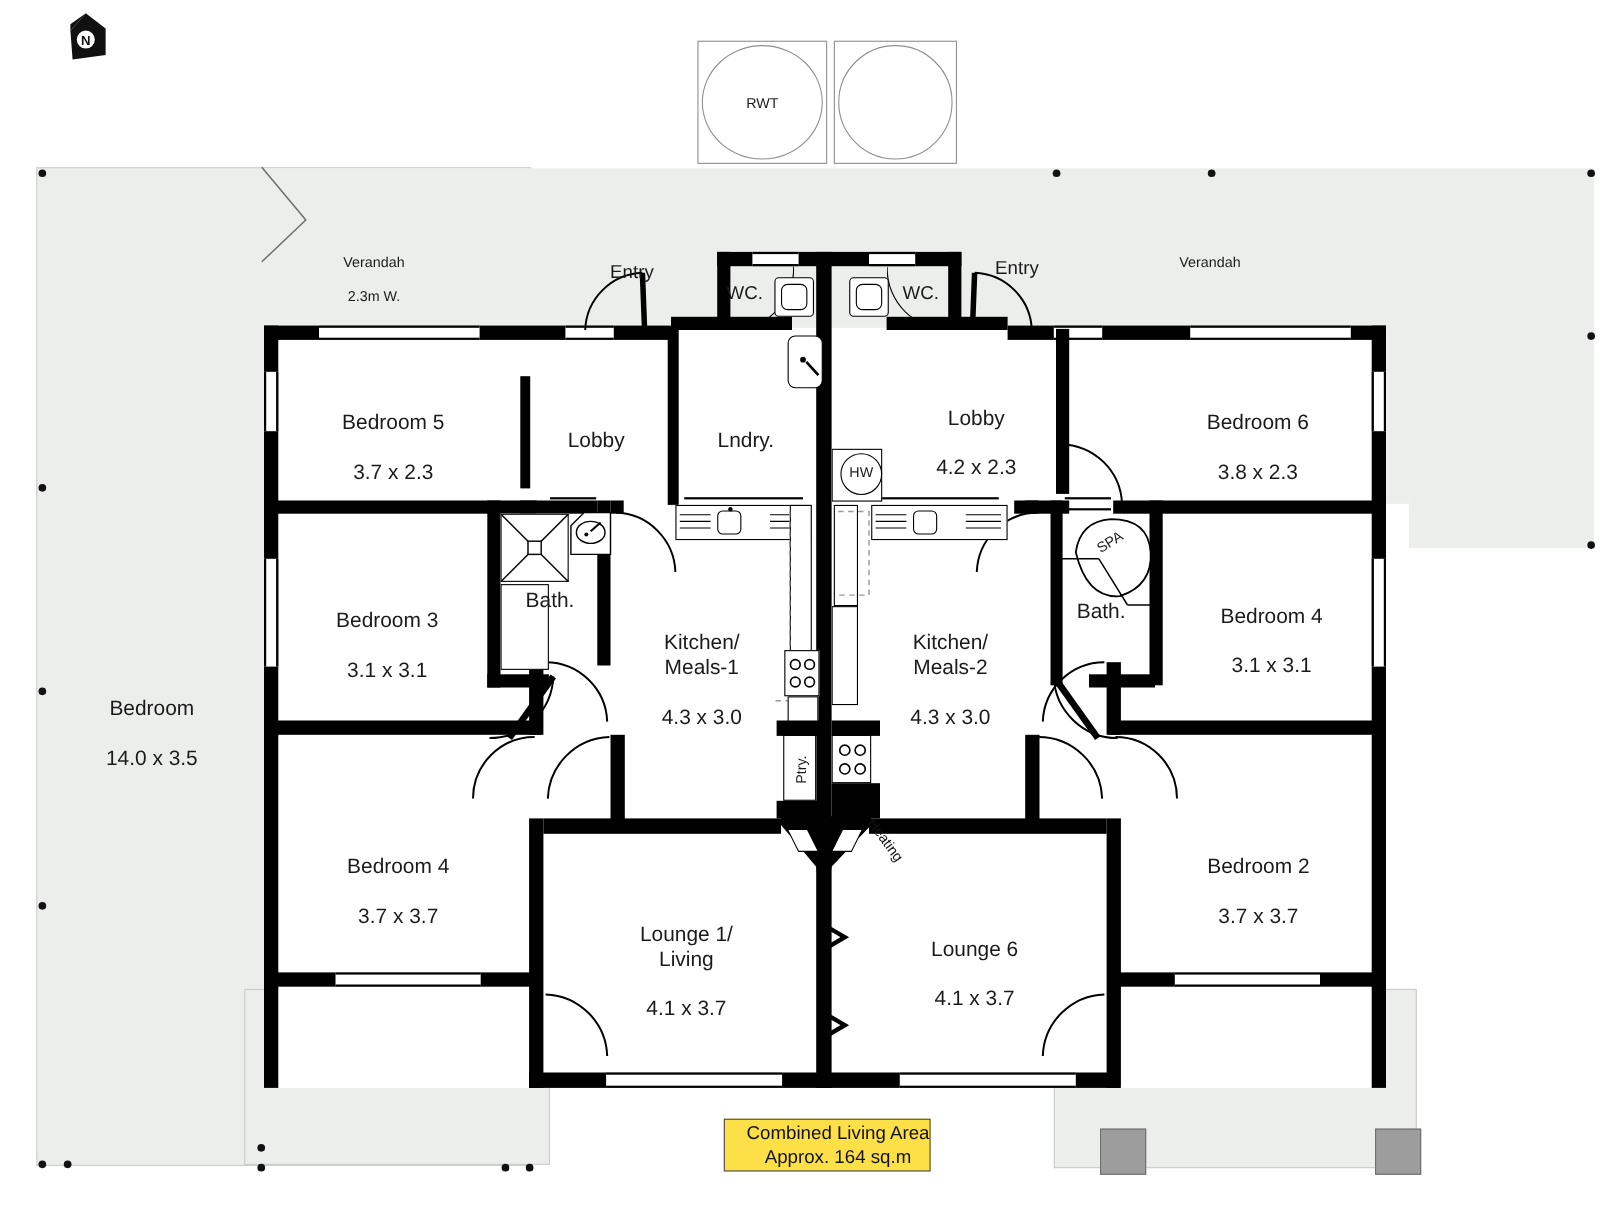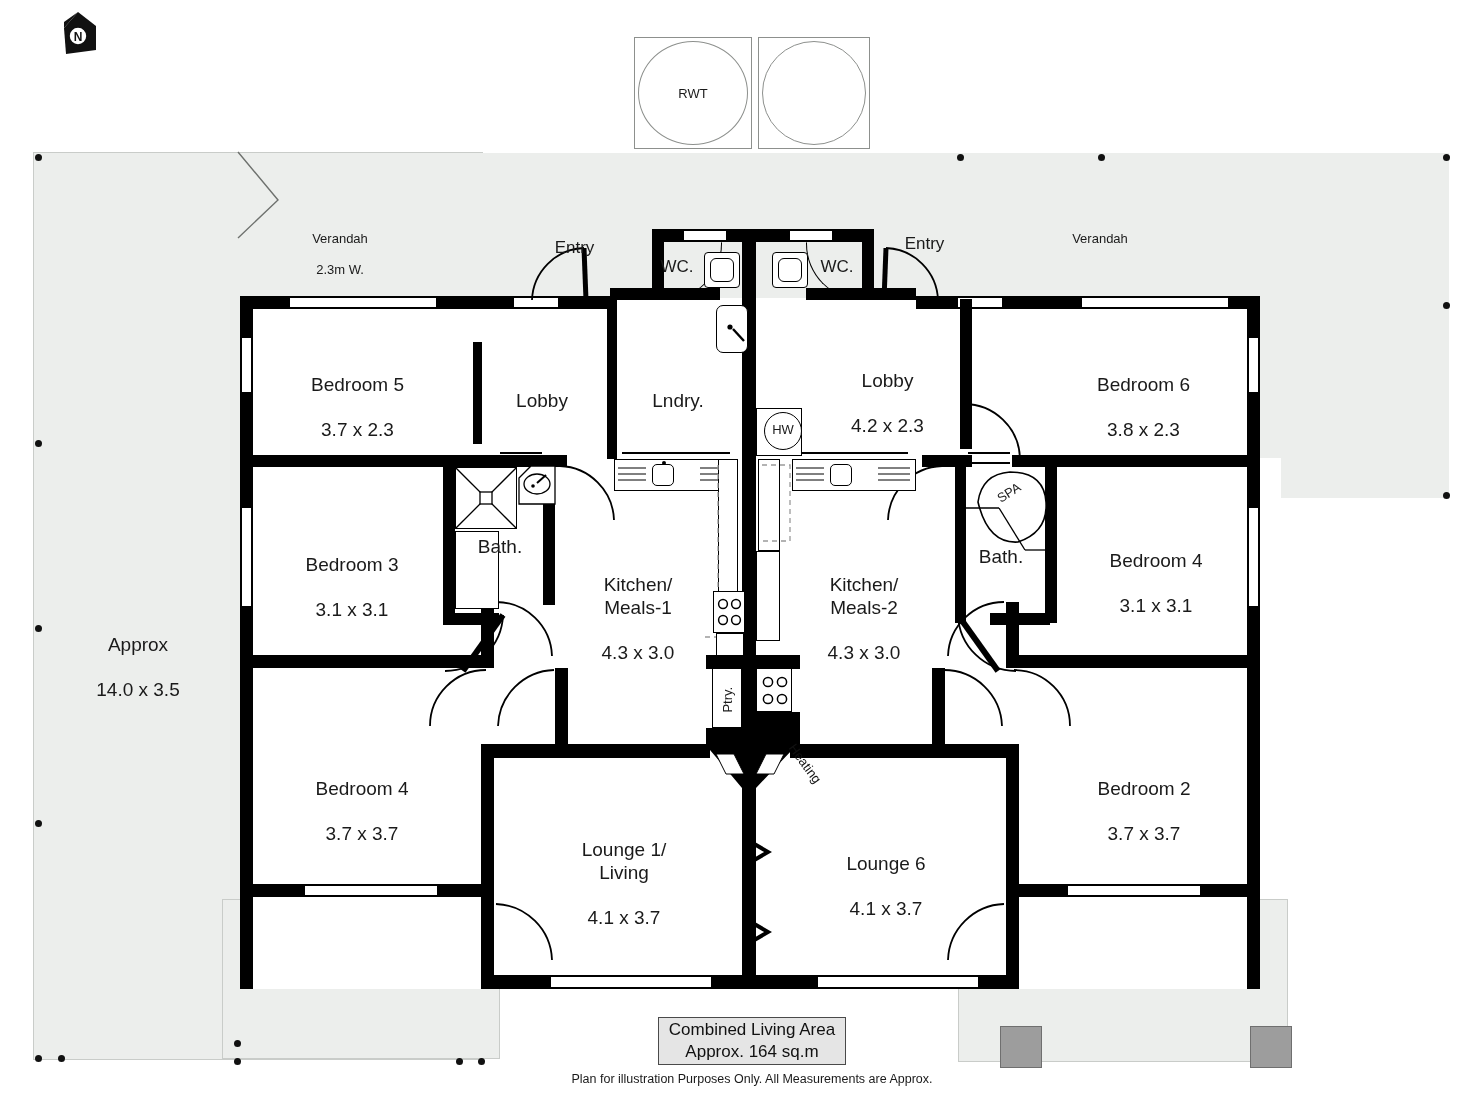--- a/index.html
+++ b/index.html
@@ -41,21 +41,21 @@
 
   
   .arc{position:absolute;border:1.6px solid #000;border-radius:50%;background:transparent;}
 
   
   .dot{position:absolute;width:7px;height:7px;background:#111;border-radius:50%;}
   .pillar{position:absolute;background:#9d9d9d;border:1px solid #6f6f6f;}
 
   .rot90{transform:rotate(-90deg);transform-origin:center center;}
 
-  #areabox{border:1.6px solid #4a4a4a;background:#e5e5e5;display:flex;align-items:center;justify-content:center;}
+  #areabox{border:1.6px solid #4a4a4a;background:#fde047;display:flex;align-items:center;justify-content:flex-end;}
   #areabox .t{font-size:17px;text-align:center;line-height:1.3;}
   #disclaimer{font-size:12.5px;text-align:center;color:#1a1a1a;}
 </style>
 </head>
 <body>
 
 <div id="plan">
 
   <div class="abs" style="left:56px;top:8px;width:48px;height:52px;">
     <svg width="48" height="52" viewBox="0 0 48 52">
@@ -68,21 +68,21 @@
 
   <div class="abs box-outline" style="left:634px;top:37px;width:118px;height:112px;"></div>
   <div class="abs circle-outline" style="left:638px;top:41px;width:110px;height:104px;"></div>
   <div class="lbl lbl-xs" style="left:634px;top:86px;width:118px;">RWT</div>
 
   <div class="abs box-outline" style="left:758px;top:37px;width:112px;height:112px;"></div>
   <div class="abs circle-outline" style="left:762px;top:41px;width:104px;height:104px;"></div>
 
   <div class="abs outdoor" style="left:33px;top:152px;width:450px;height:908px;"></div>
   <div class="lbl lbl-rm" style="left:33px;top:612px;width:210px;">
-    <span>Approx</span><br>
+    <span>Bedroom</span><br>
     <span>14.0 x 3.5</span>
   </div>
 
   <div class="abs outdoor-nb" style="left:240px;top:153px;width:720px;height:145px;"></div>
   <div class="lbl lbl-xs" style="left:255px;top:216px;width:170px;">
     <span>Verandah</span><br>
     <span>2.3m W.</span>
   </div>
 
   <svg class="abs" style="left:232px;top:150px;width:60px;height:95px;">
@@ -448,15 +448,14 @@
     <span>Lounge 6</span><br>
     <span>4.1 x 3.7</span>
   </div>
 
   <div id="areabox" class="abs" style="left:658px;top:1017px;width:188px;height:48px;">
     <div class="t">
       <span>Combined Living Area</span><br>
       <span>Approx. 164 sq.m</span>
     </div>
   </div>
-  <div id="disclaimer" class="abs" style="left:436px;top:1072px;width:632px;">Plan for illustration Purposes Only. All Measurements are Approx.</div>
 
 </div>
 
 </body></html>

